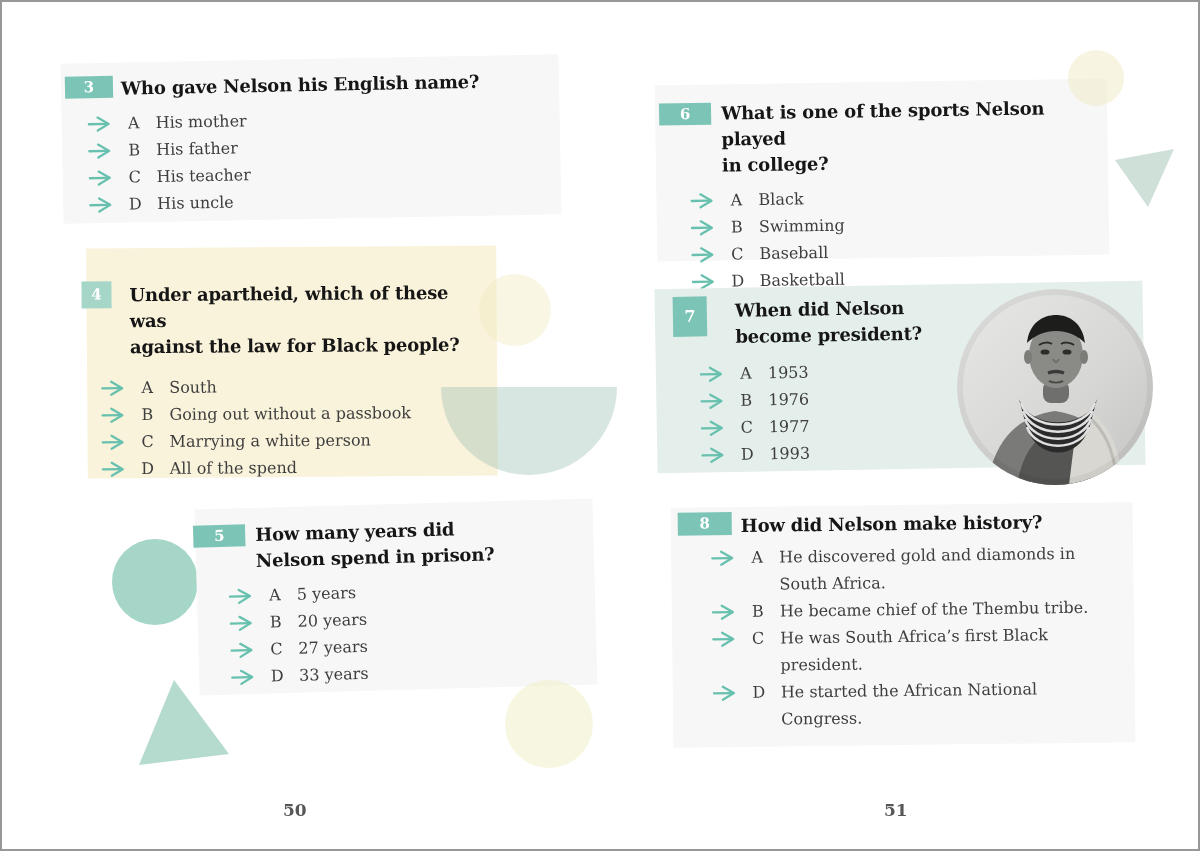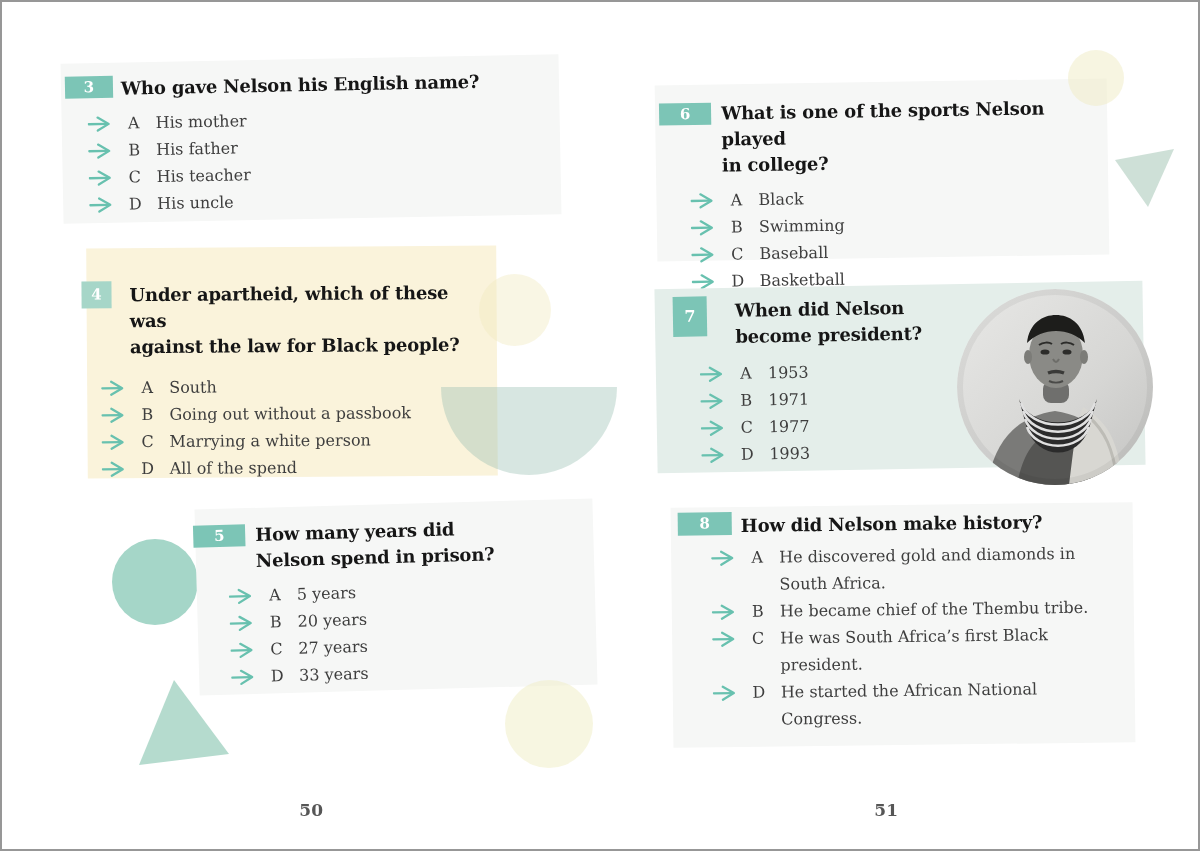--- a/index.html
+++ b/index.html
@@ -23,21 +23,21 @@
     margin:0;font-weight:bold;color:#161616;font-size:18px;line-height:26px;
     white-space:pre-line;letter-spacing:-0.2px;
   }
   .opts{display:flex;flex-direction:column;}
   .opt{display:flex;align-items:flex-start;font-size:16px;line-height:27px;color:#3e3e3e;}
   .opt .arrow{flex:0 0 26px;height:18px;margin-top:5px;}
   .opt .letter{flex:0 0 20px;text-align:center;margin:0 12px 0 10px;color:#3e3e3e;}
   .opt .text{white-space:pre-line;}
   .page-num{
     position:absolute;font-weight:bold;font-size:17px;color:#565656;
-    width:40px;text-align:right;
+    width:40px;text-align:left;
   }
   .photo{position:absolute;z-index:3;}
 </style>
 </head>
 <body>
 
 <div class="canvas">
 
   <div class="shape circle" style="left:110px;top:537px;width:86px;height:86px;background:#a5d6c8;z-index:1;"></div>
   <svg class="shape" style="left:133px;top:675px;z-index:1;" width="98" height="92" viewBox="0 0 98 92">
@@ -215,21 +215,21 @@
           </svg>
         <span class="letter">A</span>
         <span class="text">1953</span>
       </div>
       <div class="opt">
         <svg class="arrow" viewBox="0 0 26 18" fill="none">
             <path d="M1 9 H19" stroke="#68c1af" stroke-width="2.3" stroke-linecap="round"></path>
             <path d="M10 2.5 L21 9 L10 15.5" stroke="#68c1af" stroke-width="2.3" stroke-linecap="round" stroke-linejoin="round" fill="none"></path>
           </svg>
         <span class="letter">B</span>
-        <span class="text">1971</span>
+        <span class="text">1976</span>
       </div>
       <div class="opt">
         <svg class="arrow" viewBox="0 0 26 18" fill="none">
             <path d="M1 9 H19" stroke="#68c1af" stroke-width="2.3" stroke-linecap="round"></path>
             <path d="M10 2.5 L21 9 L10 15.5" stroke="#68c1af" stroke-width="2.3" stroke-linecap="round" stroke-linejoin="round" fill="none"></path>
           </svg>
         <span class="letter">C</span>
         <span class="text">1977</span>
       </div>
       <div class="opt">
@@ -329,15 +329,15 @@
       <path d="M82 56 C86 53 92 53 95 55" stroke="#2c2c2a" stroke-width="2" fill="none"></path>
       <path d="M104 55 C107 53 113 53 117 56" stroke="#2c2c2a" stroke-width="2" fill="none"></path>
       <path d="M96 70 C98 74 100 74 102 70" stroke="#6d6d69" stroke-width="2" fill="none"></path>
       <path d="M91 84 C96 82 102 82 107 84" stroke="#3a3a38" stroke-width="3.5" fill="none"></path>
       <path d="M92 92 C96 94 102 94 106 92" stroke="#4a4a48" stroke-width="2" fill="none"></path>
       <circle cx="98" cy="98" r="95" fill="none" stroke="rgba(0,0,0,0.05)" stroke-width="6"></circle>
     </g>
   </svg>
 
   <div class="page-num" style="left:281px;top:798px;">50</div>
-  <div class="page-num" style="left:856px;top:798px;">51</div>
+  <div class="page-num" style="left:882px;top:798px;">51</div>
 
 </div>
 
 </body></html>

